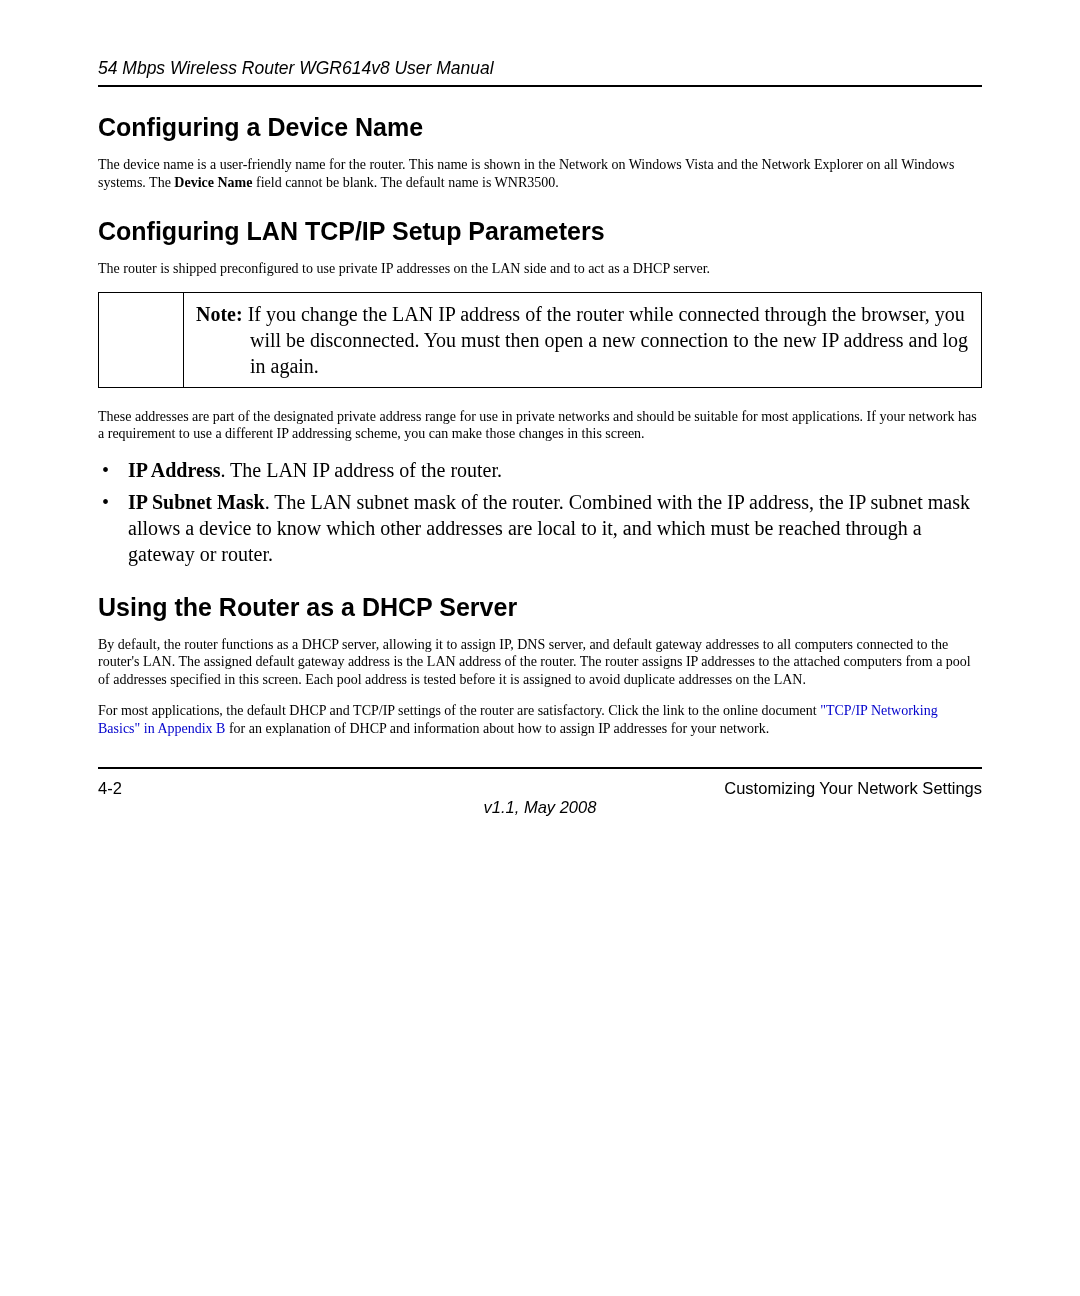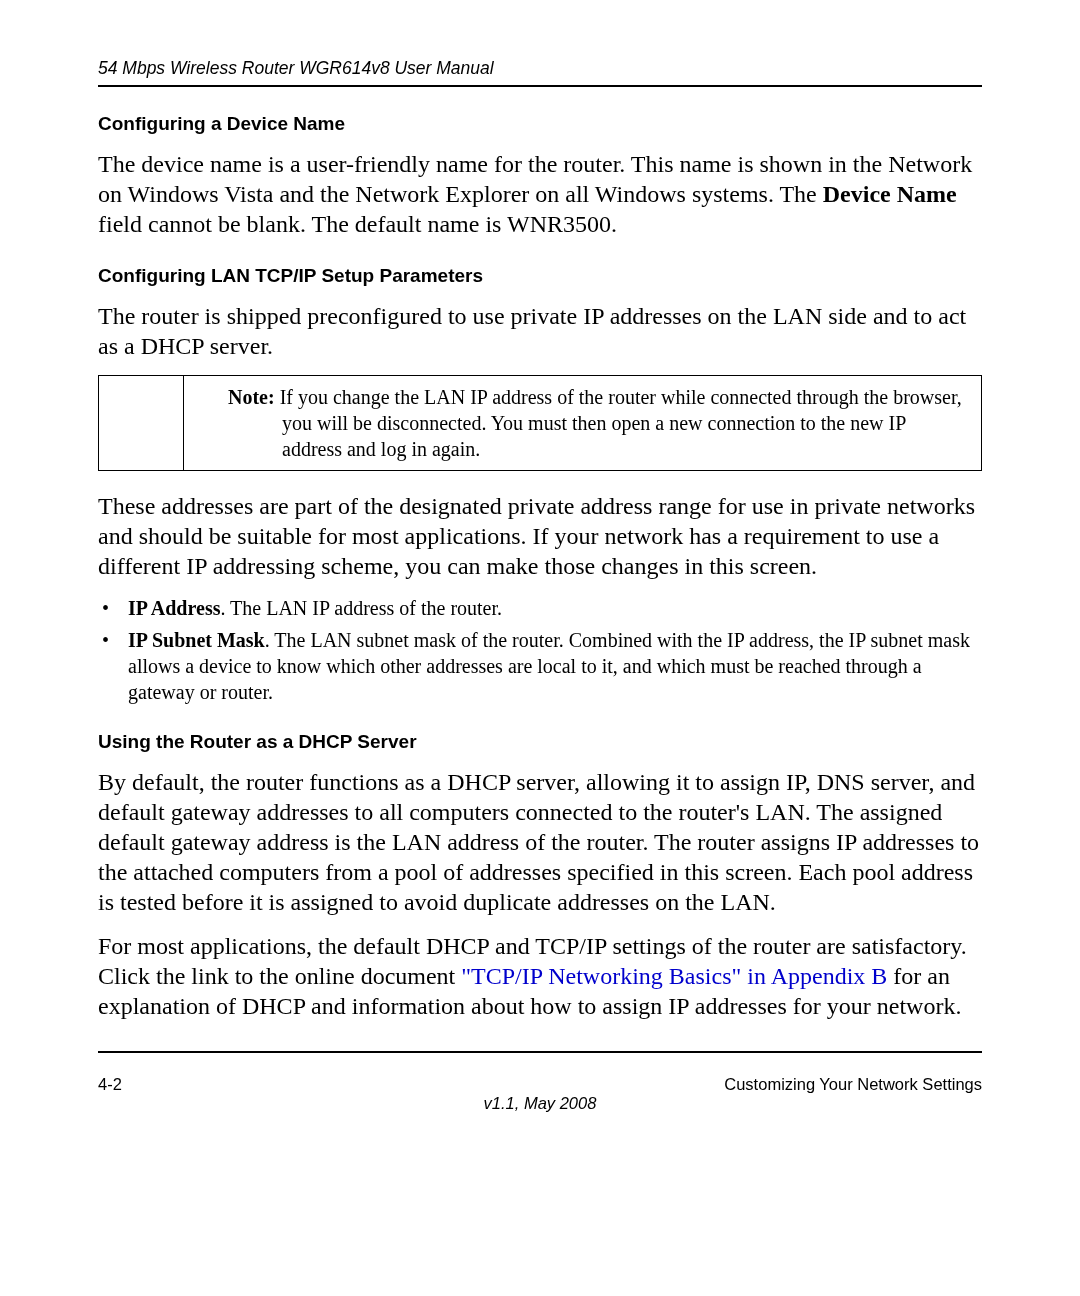--- a/index.html
+++ b/index.html
@@ -26,25 +26,25 @@
     margin: 4px 0 24px 0;
   }
   .rule-thin {
     border: none;
     border-top: 2px solid #000;
     margin: 30px 0 8px 0;
   }
   h2 {
     font-family: Arial, Helvetica, sans-serif;
     font-weight: bold;
-    font-size: 19px;
+    font-size: 25px;
     margin: 26px 0 14px 0;
   }
   p {
-    font-size: 24px;
+    font-size: 14px;
     line-height: 1.25;
     margin: 10px 0 14px 0;
   }
   .bold { font-weight: bold; }
   .note-table {
     border-collapse: collapse;
     width: 100%;
     margin: 14px 0 20px 0;
   }
   .note-table td {
@@ -54,21 +54,20 @@
     font-size: 20px;
     line-height: 1.3;
   }
   .note-table td.icon-cell {
     width: 60px;
   }
   .note-body-indent {
     display: block;
     padding-left: 54px;
     text-indent: -54px;
-    margin-left: 32px;
   }
   ul.bullets {
     list-style: none;
     padding: 0;
     margin: 6px 0 14px 0;
   }
   ul.bullets > li {
     position: relative;
     padding-left: 30px;
     font-size: 20px;
@@ -84,21 +83,21 @@
   }
   a.link {
     color: #0000cc;
     text-decoration: none;
   }
   .footer-row {
     display: flex;
     justify-content: space-between;
     font-family: Arial, Helvetica, sans-serif;
     font-size: 16.5px;
-    margin-top: 22px;
+    margin-top: 10px;
   }
   .footer-center {
     text-align: center;
     font-style: italic;
     font-family: Arial, Helvetica, sans-serif;
     font-size: 16.5px;
     margin-top: 0;
   }
 </style>
 </head>

